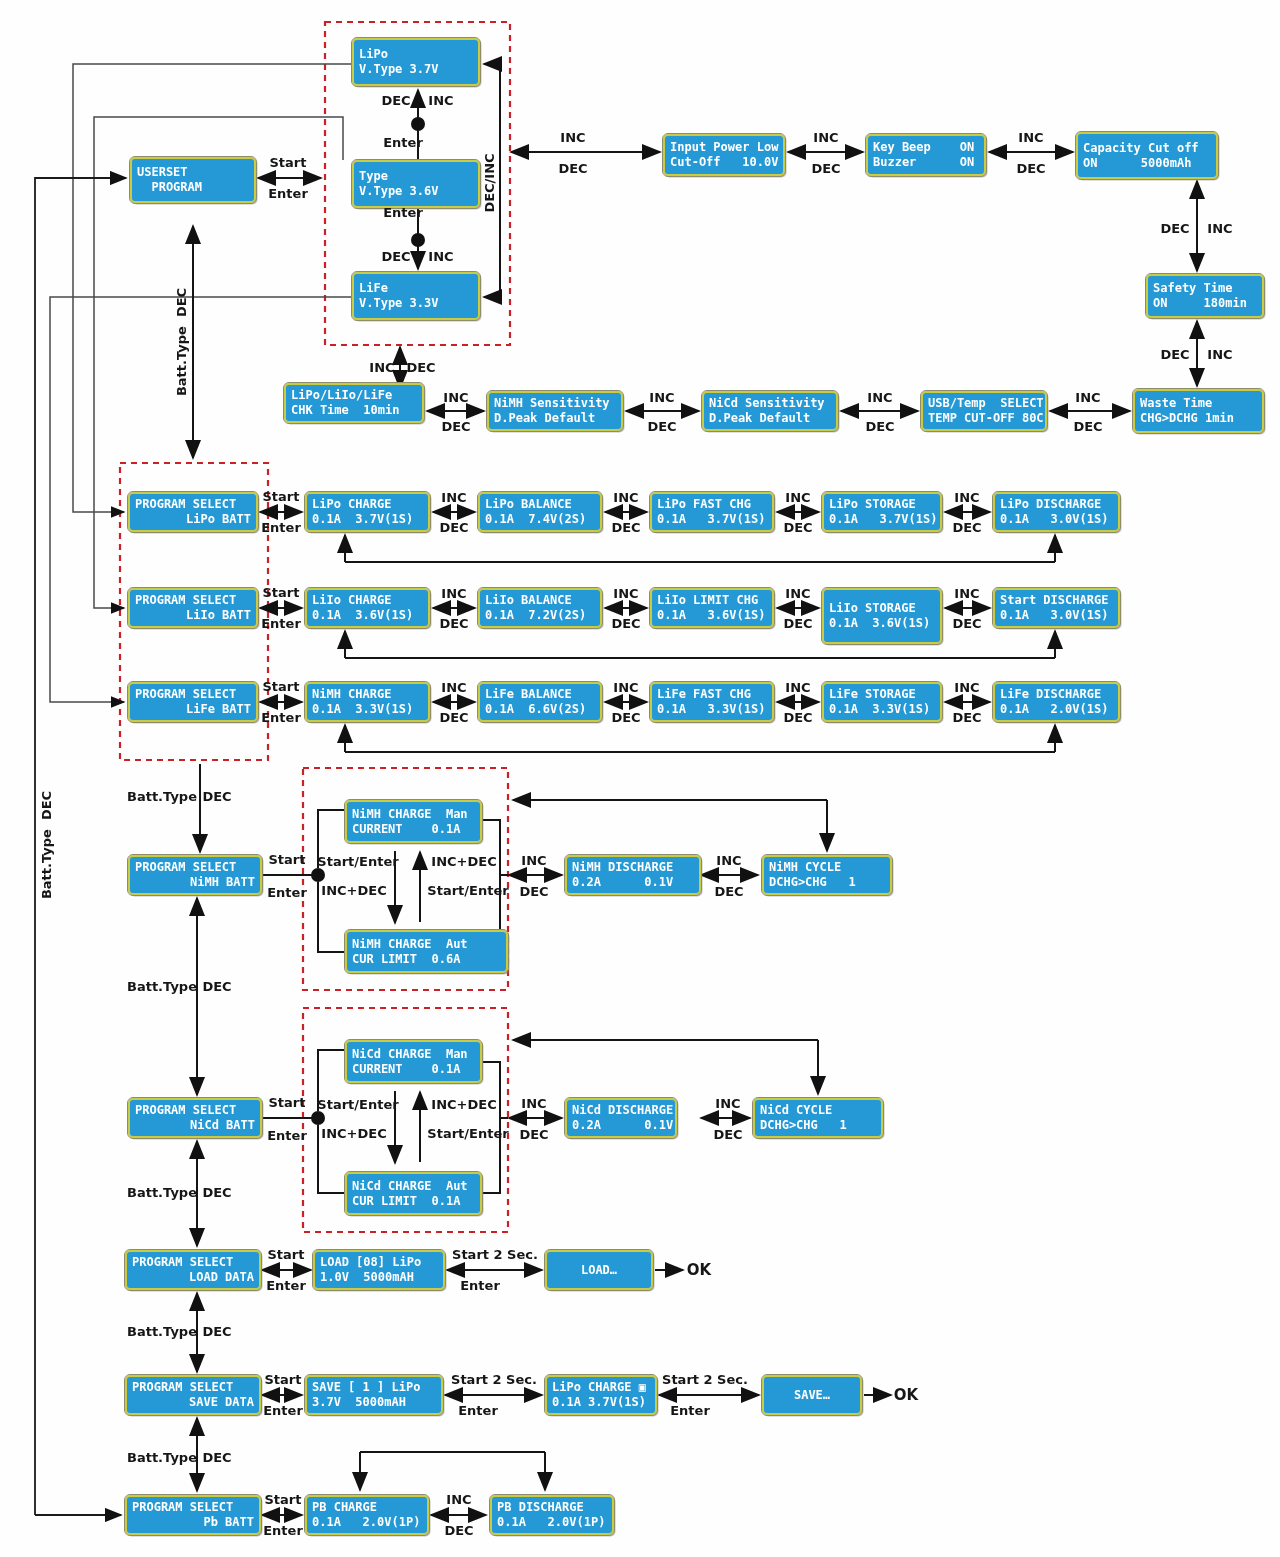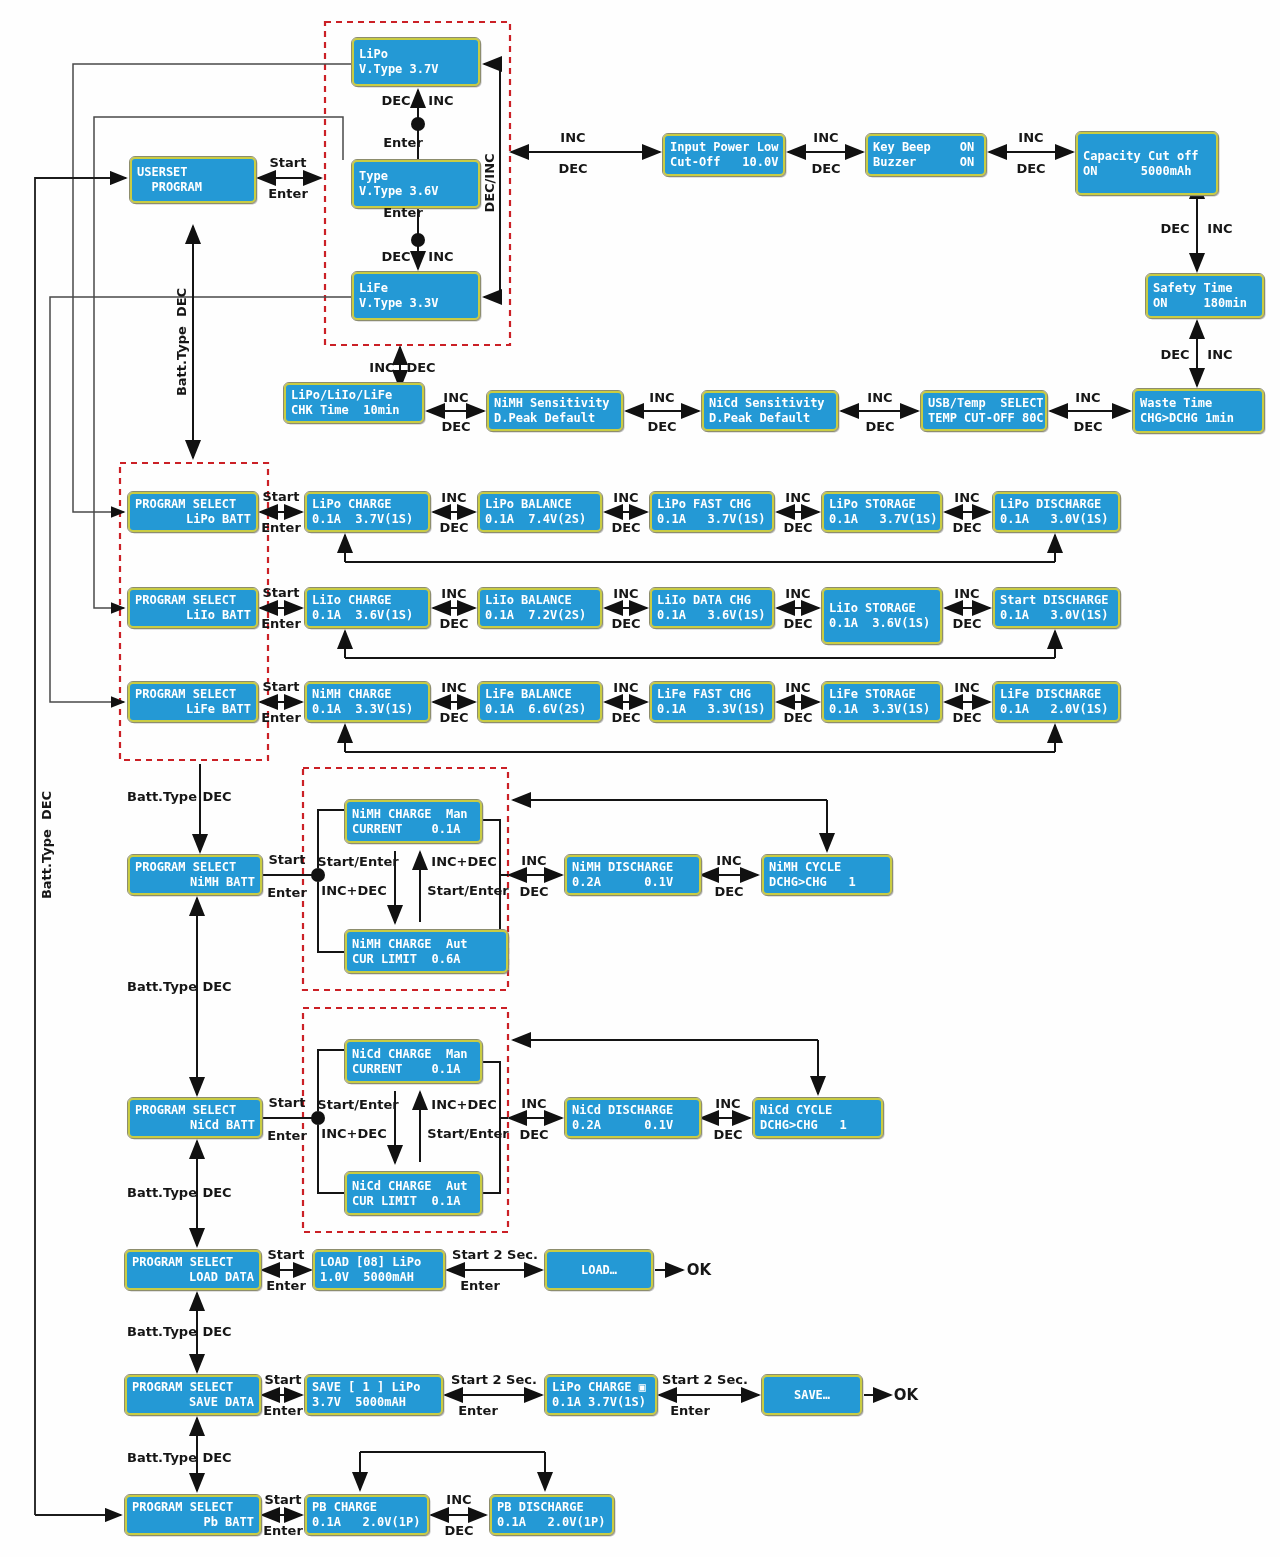--- a/index.html
+++ b/index.html
@@ -151,59 +151,59 @@
     <circle cx="318" cy="1118" r="7"></circle>
   </g>
 </svg>
 
 <div class="bx" style="left:352px;top:38px;width:128px;height:48px"><b>LiPo</b><b>V.Type 3.7V</b></div>
 <div class="bx" style="left:352px;top:160px;width:128px;height:48px"><b>Type</b><b>V.Type 3.6V</b></div>
 <div class="bx" style="left:352px;top:272px;width:128px;height:48px"><b>LiFe</b><b>V.Type 3.3V</b></div>
 <div class="bx" style="left:130px;top:157px;width:126px;height:46px"><b>USERSET</b><b>  PROGRAM</b></div>
 <div class="bx" style="left:663px;top:134px;width:122px;height:42px"><b>Input Power Low</b><b>Cut-Off   10.0V</b></div>
 <div class="bx" style="left:866px;top:134px;width:120px;height:42px"><b>Key Beep    ON</b><b>Buzzer      ON</b></div>
-<div class="bx" style="left:1076px;top:132px;width:142px;height:63px"><b>Capacity Cut off</b><b>ON      5000mAh</b></div>
+<div class="bx" style="left:1076px;top:132px;width:142px;height:47px"><b>Capacity Cut off</b><b>ON      5000mAh</b></div>
 <div class="bx" style="left:1146px;top:274px;width:118px;height:44px"><b>Safety Time</b><b>ON     180min</b></div>
 <div class="bx" style="left:1133px;top:389px;width:131px;height:44px"><b>Waste Time</b><b>CHG&gt;DCHG 1min</b></div>
 <div class="bx" style="left:921px;top:391px;width:126px;height:40px"><b>USB/Temp  SELECT</b><b>TEMP CUT-OFF 80C</b></div>
 <div class="bx" style="left:702px;top:391px;width:136px;height:40px"><b>NiCd Sensitivity</b><b>D.Peak Default</b></div>
 <div class="bx" style="left:487px;top:391px;width:136px;height:40px"><b>NiMH Sensitivity</b><b>D.Peak Default</b></div>
 <div class="bx" style="left:284px;top:383px;width:140px;height:40px"><b>LiPo/LiIo/LiFe</b><b>CHK Time  10min</b></div>
 
 <div class="bx" style="left:128px;top:492px;width:130px;height:40px"><b>PROGRAM SELECT</b><b class="ra">LiPo BATT</b></div>
 <div class="bx" style="left:305px;top:492px;width:125px;height:40px"><b>LiPo CHARGE</b><b>0.1A  3.7V(1S)</b></div>
 <div class="bx" style="left:478px;top:492px;width:124px;height:40px"><b>LiPo BALANCE</b><b>0.1A  7.4V(2S)</b></div>
 <div class="bx" style="left:650px;top:492px;width:124px;height:40px"><b>LiPo FAST CHG</b><b>0.1A   3.7V(1S)</b></div>
 <div class="bx" style="left:822px;top:492px;width:120px;height:40px"><b>LiPo STORAGE</b><b>0.1A   3.7V(1S)</b></div>
 <div class="bx" style="left:993px;top:492px;width:127px;height:40px"><b>LiPo DISCHARGE</b><b>0.1A   3.0V(1S)</b></div>
 
 <div class="bx" style="left:128px;top:588px;width:130px;height:40px"><b>PROGRAM SELECT</b><b class="ra">LiIo BATT</b></div>
 <div class="bx" style="left:305px;top:588px;width:125px;height:40px"><b>LiIo CHARGE</b><b>0.1A  3.6V(1S)</b></div>
 <div class="bx" style="left:478px;top:588px;width:124px;height:40px"><b>LiIo BALANCE</b><b>0.1A  7.2V(2S)</b></div>
-<div class="bx" style="left:650px;top:588px;width:124px;height:40px"><b>LiIo DATA CHG</b><b>0.1A   3.6V(1S)</b></div>
+<div class="bx" style="left:650px;top:588px;width:124px;height:40px"><b>LiIo LIMIT CHG</b><b>0.1A   3.6V(1S)</b></div>
 <div class="bx" style="left:822px;top:588px;width:120px;height:56px"><b>LiIo STORAGE</b><b>0.1A  3.6V(1S)</b></div>
 <div class="bx" style="left:993px;top:588px;width:127px;height:40px"><b>Start DISCHARGE</b><b>0.1A   3.0V(1S)</b></div>
 
 <div class="bx" style="left:128px;top:682px;width:130px;height:40px"><b>PROGRAM SELECT</b><b class="ra">LiFe BATT</b></div>
 <div class="bx" style="left:305px;top:682px;width:125px;height:40px"><b>NiMH CHARGE</b><b>0.1A  3.3V(1S)</b></div>
 <div class="bx" style="left:478px;top:682px;width:124px;height:40px"><b>LiFe BALANCE</b><b>0.1A  6.6V(2S)</b></div>
 <div class="bx" style="left:650px;top:682px;width:124px;height:40px"><b>LiFe FAST CHG</b><b>0.1A   3.3V(1S)</b></div>
 <div class="bx" style="left:822px;top:682px;width:120px;height:40px"><b>LiFe STORAGE</b><b>0.1A  3.3V(1S)</b></div>
 <div class="bx" style="left:993px;top:682px;width:127px;height:40px"><b>LiFe DISCHARGE</b><b>0.1A   2.0V(1S)</b></div>
 
 <div class="bx" style="left:128px;top:855px;width:134px;height:40px"><b>PROGRAM SELECT</b><b class="ra">NiMH BATT</b></div>
 <div class="bx" style="left:345px;top:800px;width:137px;height:43px"><b>NiMH CHARGE  Man</b><b>CURRENT    0.1A</b></div>
 <div class="bx" style="left:345px;top:930px;width:163px;height:43px"><b>NiMH CHARGE  Aut</b><b>CUR LIMIT  0.6A</b></div>
 <div class="bx" style="left:565px;top:855px;width:136px;height:40px"><b>NiMH DISCHARGE</b><b>0.2A      0.1V</b></div>
 <div class="bx" style="left:762px;top:855px;width:130px;height:40px"><b>NiMH CYCLE</b><b>DCHG&gt;CHG   1</b></div>
 
 <div class="bx" style="left:128px;top:1098px;width:134px;height:40px"><b>PROGRAM SELECT</b><b class="ra">NiCd BATT</b></div>
 <div class="bx" style="left:345px;top:1040px;width:137px;height:43px"><b>NiCd CHARGE  Man</b><b>CURRENT    0.1A</b></div>
 <div class="bx" style="left:345px;top:1172px;width:137px;height:43px"><b>NiCd CHARGE  Aut</b><b>CUR LIMIT  0.1A</b></div>
-<div class="bx" style="left:565px;top:1098px;width:136px;height:40px"><b>NiCd DISCHARGE</b><b>0.2A      0.1V</b></div>
+<div class="bx" style="left:565px;top:1098px;width:112px;height:40px"><b>NiCd DISCHARGE</b><b>0.2A      0.1V</b></div>
 <div class="bx" style="left:753px;top:1098px;width:130px;height:40px"><b>NiCd CYCLE</b><b>DCHG&gt;CHG   1</b></div>
 
 <div class="bx" style="left:125px;top:1250px;width:136px;height:40px"><b>PROGRAM SELECT</b><b class="ra">LOAD DATA</b></div>
 <div class="bx" style="left:313px;top:1250px;width:132px;height:40px"><b>LOAD [08] LiPo</b><b>1.0V  5000mAH</b></div>
 <div class="bx ctr" style="left:545px;top:1250px;width:108px;height:40px"><b>LOAD…</b></div>
 
 <div class="bx" style="left:125px;top:1375px;width:136px;height:40px"><b>PROGRAM SELECT</b><b class="ra">SAVE DATA</b></div>
 <div class="bx" style="left:305px;top:1375px;width:138px;height:40px"><b>SAVE [ 1 ] LiPo</b><b>3.7V  5000mAH</b></div>
 <div class="bx" style="left:545px;top:1375px;width:112px;height:40px"><b>LiPo CHARGE ▣</b><b>0.1A 3.7V(1S)</b></div>
 <div class="bx ctr" style="left:762px;top:1375px;width:100px;height:40px"><b>SAVE…</b></div>

